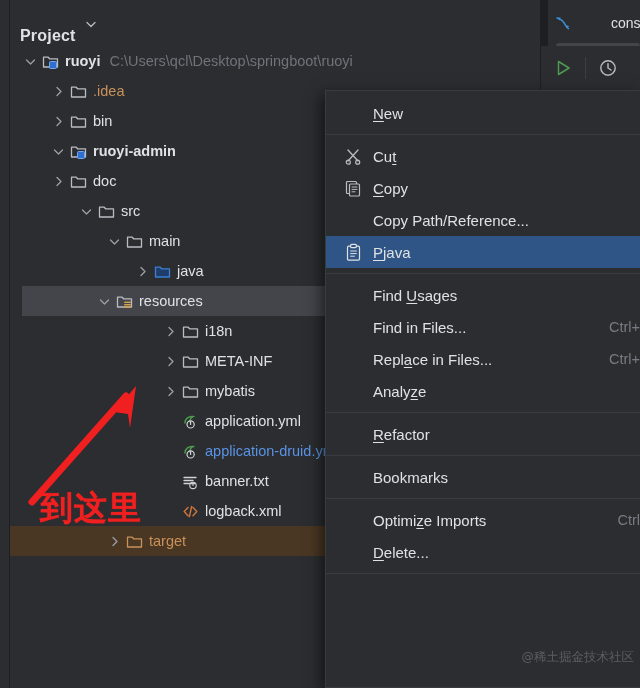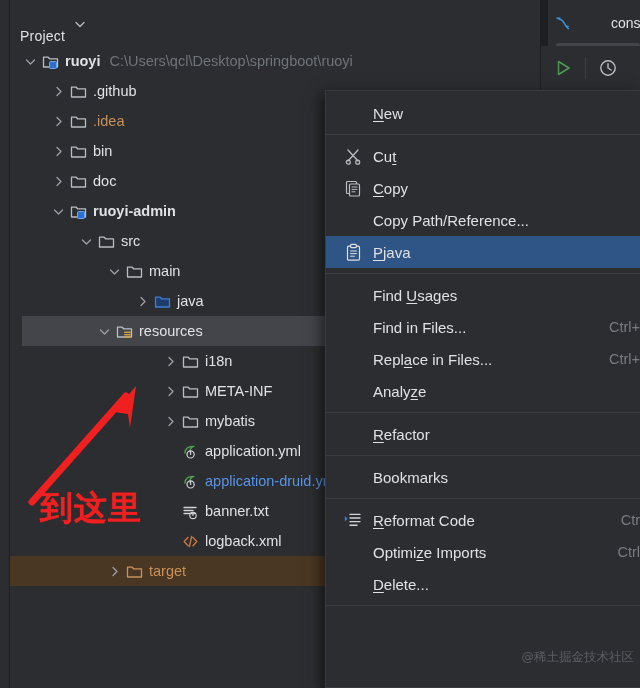--- a/index.html
+++ b/index.html
@@ -16,21 +16,21 @@
     position: absolute; left: 0; top: 0; width: 10px; height: 688px;
     background: #2b2d30; border-right: 1px solid #1e1f22;
   }
 
   
   .panel-header {
     position: absolute; left: 10px; top: 0; width: 530px; height: 46px;
     display: flex; align-items: center; padding-left: 10px;
   }
   .panel-title {
-    color: #dfe1e5; font-size: 14px; font-weight: normal; letter-spacing: .2px; margin-top: 25px;
+    color: #dfe1e5; font-size: 16px; font-weight: bold; letter-spacing: .2px; margin-top: 25px;
   }
   .chev-dn {
     margin-left: 9px; width: 12px; height: 12px; position: relative; top: 1px;
   }
   .chev-dn svg { display:block; }
 
   
   .tabstrip {
     position: absolute; left: 540px; top: 0; width: 100px; height: 46px;
     background: #1e1f22;
@@ -179,58 +179,49 @@
         <span class="label bold" style="color:#dfe1e5">ruoyi</span>
         <span class="path">C:\Users\qcl\Desktop\springboot\ruoyi</span>
       </div>
       <div class="row" style="padding-left: 42px;">
         <span class="arrow"><svg viewBox="0 0 13 13" width="13" height="13">
             <path d="M5 2.5 L9 6.5 L5 10.5" fill="none" stroke="#9ba0a8" stroke-width="1.3" stroke-linecap="round" stroke-linejoin="round"></path>
           </svg></span>
         <span class="ficon"><svg viewBox="0 0 17 17" width="17" height="17">
             <path d="M1.5 4.2 L6.2 4.2 L7.6 5.8 L15.5 5.8 L15.5 14 L1.5 14 Z" fill="none" stroke="#b9bcc2" stroke-width="1.3" stroke-linejoin="round"></path>
           </svg></span>
-        <span class="label" style="color:#dfe1e5">.github</span>
+        <span class="label" style="color:#c9915a">.idea</span>
       </div>
       <div class="row" style="padding-left: 42px;">
         <span class="arrow"><svg viewBox="0 0 13 13" width="13" height="13">
             <path d="M5 2.5 L9 6.5 L5 10.5" fill="none" stroke="#9ba0a8" stroke-width="1.3" stroke-linecap="round" stroke-linejoin="round"></path>
           </svg></span>
         <span class="ficon"><svg viewBox="0 0 17 17" width="17" height="17">
             <path d="M1.5 4.2 L6.2 4.2 L7.6 5.8 L15.5 5.8 L15.5 14 L1.5 14 Z" fill="none" stroke="#b9bcc2" stroke-width="1.3" stroke-linejoin="round"></path>
           </svg></span>
-        <span class="label" style="color:#c9915a">.idea</span>
+        <span class="label" style="color:#dfe1e5">bin</span>
       </div>
       <div class="row" style="padding-left: 42px;">
         <span class="arrow"><svg viewBox="0 0 13 13" width="13" height="13">
-            <path d="M5 2.5 L9 6.5 L5 10.5" fill="none" stroke="#9ba0a8" stroke-width="1.3" stroke-linecap="round" stroke-linejoin="round"></path>
-          </svg></span>
-        <span class="ficon"><svg viewBox="0 0 17 17" width="17" height="17">
-            <path d="M1.5 4.2 L6.2 4.2 L7.6 5.8 L15.5 5.8 L15.5 14 L1.5 14 Z" fill="none" stroke="#b9bcc2" stroke-width="1.3" stroke-linejoin="round"></path>
-          </svg></span>
-        <span class="label" style="color:#dfe1e5">bin</span>
+            <path d="M2.5 5 L6.5 9 L10.5 5" fill="none" stroke="#9ba0a8" stroke-width="1.3" stroke-linecap="round" stroke-linejoin="round"></path>
+          </svg></span>
+        <span class="ficon"><svg viewBox="0 0 17 17" width="17" height="17">
+            <path d="M1.5 4.2 L6.2 4.2 L7.6 5.8 L15.5 5.8 L15.5 14 L1.5 14 Z" fill="none" stroke="#b9bcc2" stroke-width="1.3" stroke-linejoin="round"></path>
+            <rect x="7.5" y="8.5" width="7" height="7" rx="1" fill="#2f6fd0" stroke="#6fa8ef" stroke-width="1"></rect>
+          </svg></span>
+        <span class="label bold" style="color:#dfe1e5">ruoyi-admin</span>
       </div>
       <div class="row" style="padding-left: 42px;">
         <span class="arrow"><svg viewBox="0 0 13 13" width="13" height="13">
             <path d="M5 2.5 L9 6.5 L5 10.5" fill="none" stroke="#9ba0a8" stroke-width="1.3" stroke-linecap="round" stroke-linejoin="round"></path>
           </svg></span>
         <span class="ficon"><svg viewBox="0 0 17 17" width="17" height="17">
             <path d="M1.5 4.2 L6.2 4.2 L7.6 5.8 L15.5 5.8 L15.5 14 L1.5 14 Z" fill="none" stroke="#b9bcc2" stroke-width="1.3" stroke-linejoin="round"></path>
           </svg></span>
         <span class="label" style="color:#dfe1e5">doc</span>
-      </div>
-      <div class="row" style="padding-left: 42px;">
-        <span class="arrow"><svg viewBox="0 0 13 13" width="13" height="13">
-            <path d="M2.5 5 L6.5 9 L10.5 5" fill="none" stroke="#9ba0a8" stroke-width="1.3" stroke-linecap="round" stroke-linejoin="round"></path>
-          </svg></span>
-        <span class="ficon"><svg viewBox="0 0 17 17" width="17" height="17">
-            <path d="M1.5 4.2 L6.2 4.2 L7.6 5.8 L15.5 5.8 L15.5 14 L1.5 14 Z" fill="none" stroke="#b9bcc2" stroke-width="1.3" stroke-linejoin="round"></path>
-            <rect x="7.5" y="8.5" width="7" height="7" rx="1" fill="#2f6fd0" stroke="#6fa8ef" stroke-width="1"></rect>
-          </svg></span>
-        <span class="label bold" style="color:#dfe1e5">ruoyi-admin</span>
       </div>
       <div class="row" style="padding-left: 70px;">
         <span class="arrow"><svg viewBox="0 0 13 13" width="13" height="13">
             <path d="M2.5 5 L6.5 9 L10.5 5" fill="none" stroke="#9ba0a8" stroke-width="1.3" stroke-linecap="round" stroke-linejoin="round"></path>
           </svg></span>
         <span class="ficon"><svg viewBox="0 0 17 17" width="17" height="17">
             <path d="M1.5 4.2 L6.2 4.2 L7.6 5.8 L15.5 5.8 L15.5 14 L1.5 14 Z" fill="none" stroke="#b9bcc2" stroke-width="1.3" stroke-linejoin="round"></path>
           </svg></span>
         <span class="label" style="color:#dfe1e5">src</span>
       </div>
@@ -403,28 +394,20 @@
         <span class="mi-gap"></span>
         <span class="mi-label"><span></span><u>R</u><span>efactor</span></span>
       </div>
       <div class="msep"></div>
       <div class="mi">
         <span class="mi-gap"></span>
         <span class="mi-label"><span>Bookmarks</span><u></u><span></span></span>
       </div>
       <div class="msep"></div>
       <div class="mi">
-        <span class="mi-icon"><svg viewBox="0 0 18 18" width="18" height="18">
-            <path d="M6 3.4 H16 M6 7 H16 M6 10.6 H16 M6 14.2 H13" stroke="#cfd2d6" stroke-width="1.4" stroke-linecap="round"></path>
-            <path d="M0.8 5 L3.6 7.8 L0.8 10.6 Z" fill="#3d7fd6"></path>
-          </svg></span>
-        <span class="mi-label"><span></span><u>R</u><span>eformat Code</span></span>
-        <span class="mi-short">Ctr</span>
-      </div>
-      <div class="mi">
         <span class="mi-gap"></span>
         <span class="mi-label"><span>Optimi</span><u>z</u><span>e Imports</span></span>
         <span class="mi-short">Ctrl</span>
       </div>
       <div class="mi">
         <span class="mi-gap"></span>
         <span class="mi-label"><span></span><u>D</u><span>elete...</span></span>
       </div>
       <div class="msep"></div>
     </div>

